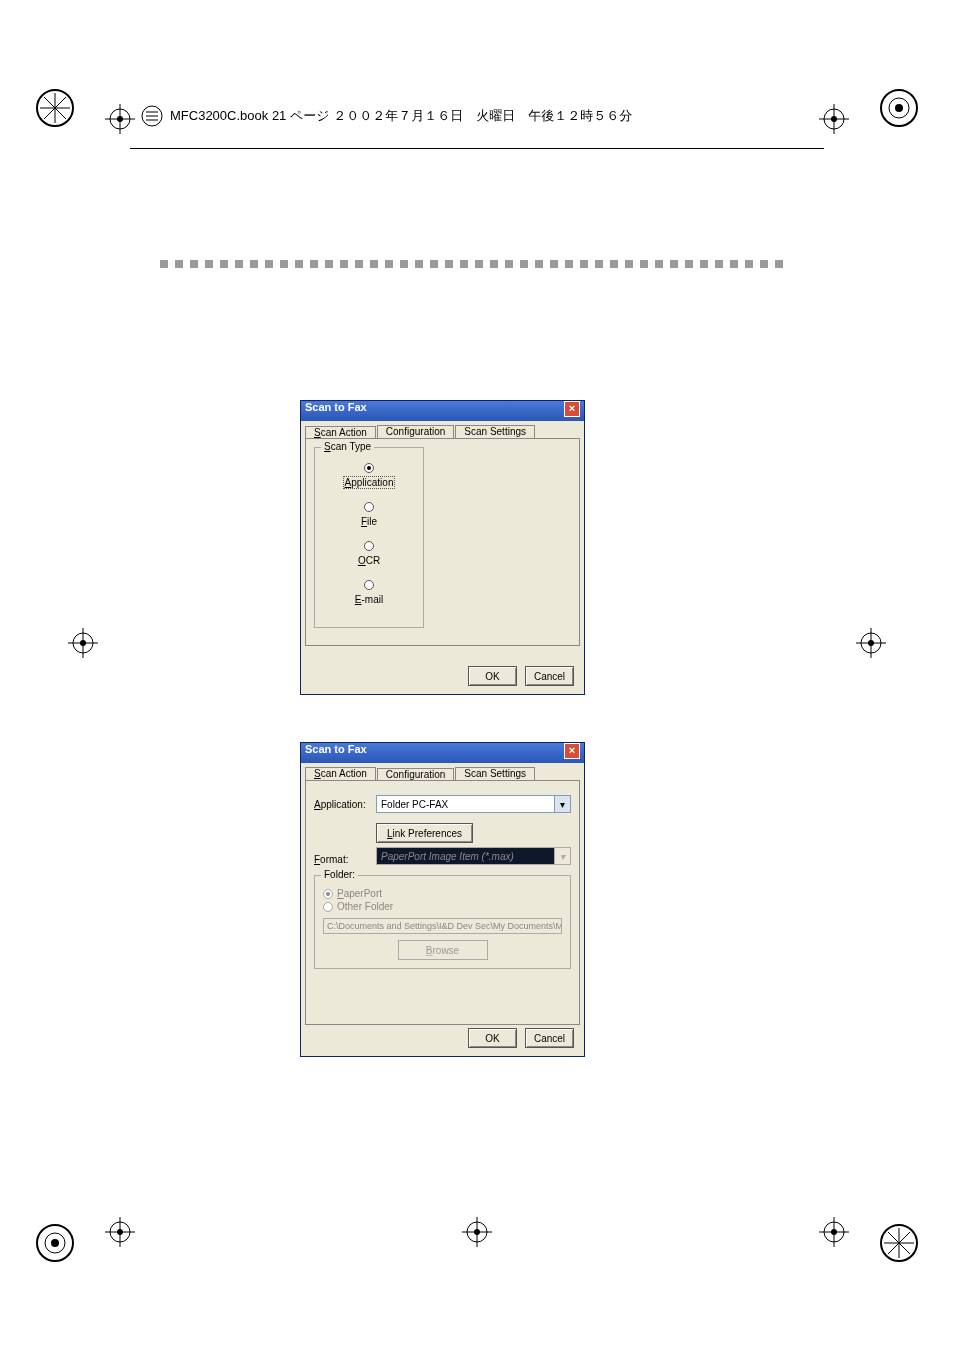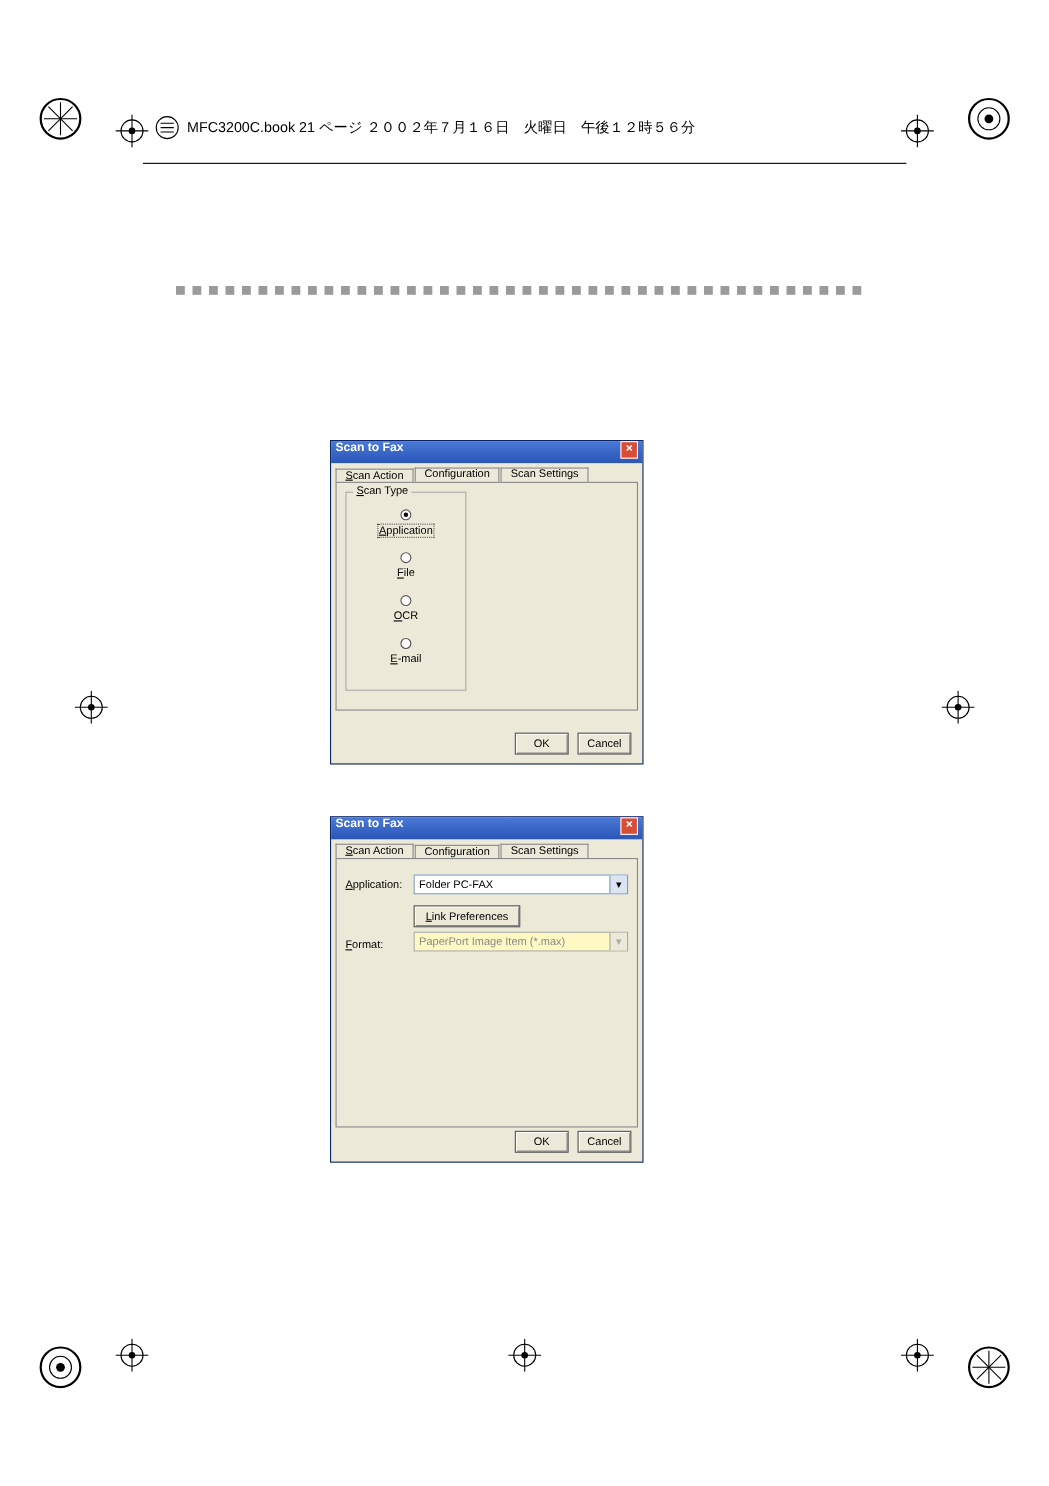--- a/index.html
+++ b/index.html
@@ -174,21 +174,21 @@
     flex:1;
     height:18px;
     border:1px solid #7f9db9;
     background:#fff;
     display:flex;
     align-items:center;
     padding:0 4px;
     font-size:10px;
     position:relative;
   }
-  .combo.disabled { background:#fef9c3; color:#888; border-color:#aaa; }
+  .combo.disabled { background:#0f172a; color:#888; border-color:#aaa;font-style:italic; }
   .combo .arrow {
     position:absolute;
     right:0; top:0; width:16px; height:100%;
     border-left:1px solid #7f9db9;
     display:flex;align-items:center;justify-content:center;
     background:#dbe4f0;
   }
   .combo.disabled .arrow { background:#ece9d8; border-left-color:#aaa; color:#aaa; }
 
   .small-btn {
@@ -445,18 +445,31 @@
     <div class="small-btn"><span class="underline">L</span>ink Preferences</div>
 
     <div class="field-row" style="margin-top:4px;align-items:flex-end;">
       <div class="field-label"><span class="underline">F</span>ormat:</div>
       <div class="combo disabled">
         <span>PaperPort Image Item (*.max)</span>
         <div class="arrow">▾</div>
       </div>
     </div>
 
+    <div class="folder-group">
+      <div class="group-title">Folder:</div>
+      <div class="folder-radio">
+        <span class="radio sel"></span>
+        <span><span class="underline">P</span>aperPort</span>
+      </div>
+      <div class="folder-radio">
+        <span class="radio"></span>
+        <span>Other Folder</span>
+      </div>
+      <div class="path-box">C:\Documents and Settings\I&amp;D Dev Sec\My Documents\M</div>
+      <div class="browse-btn"><span class="underline" style="text-decoration-color:#bbb;">B</span>rowse</div>
+    </div>
   </div>
   <div class="btn-row">
     <div class="win-btn">OK</div>
     <div class="win-btn">Cancel</div>
   </div>
 </div>
 
 </body></html>

